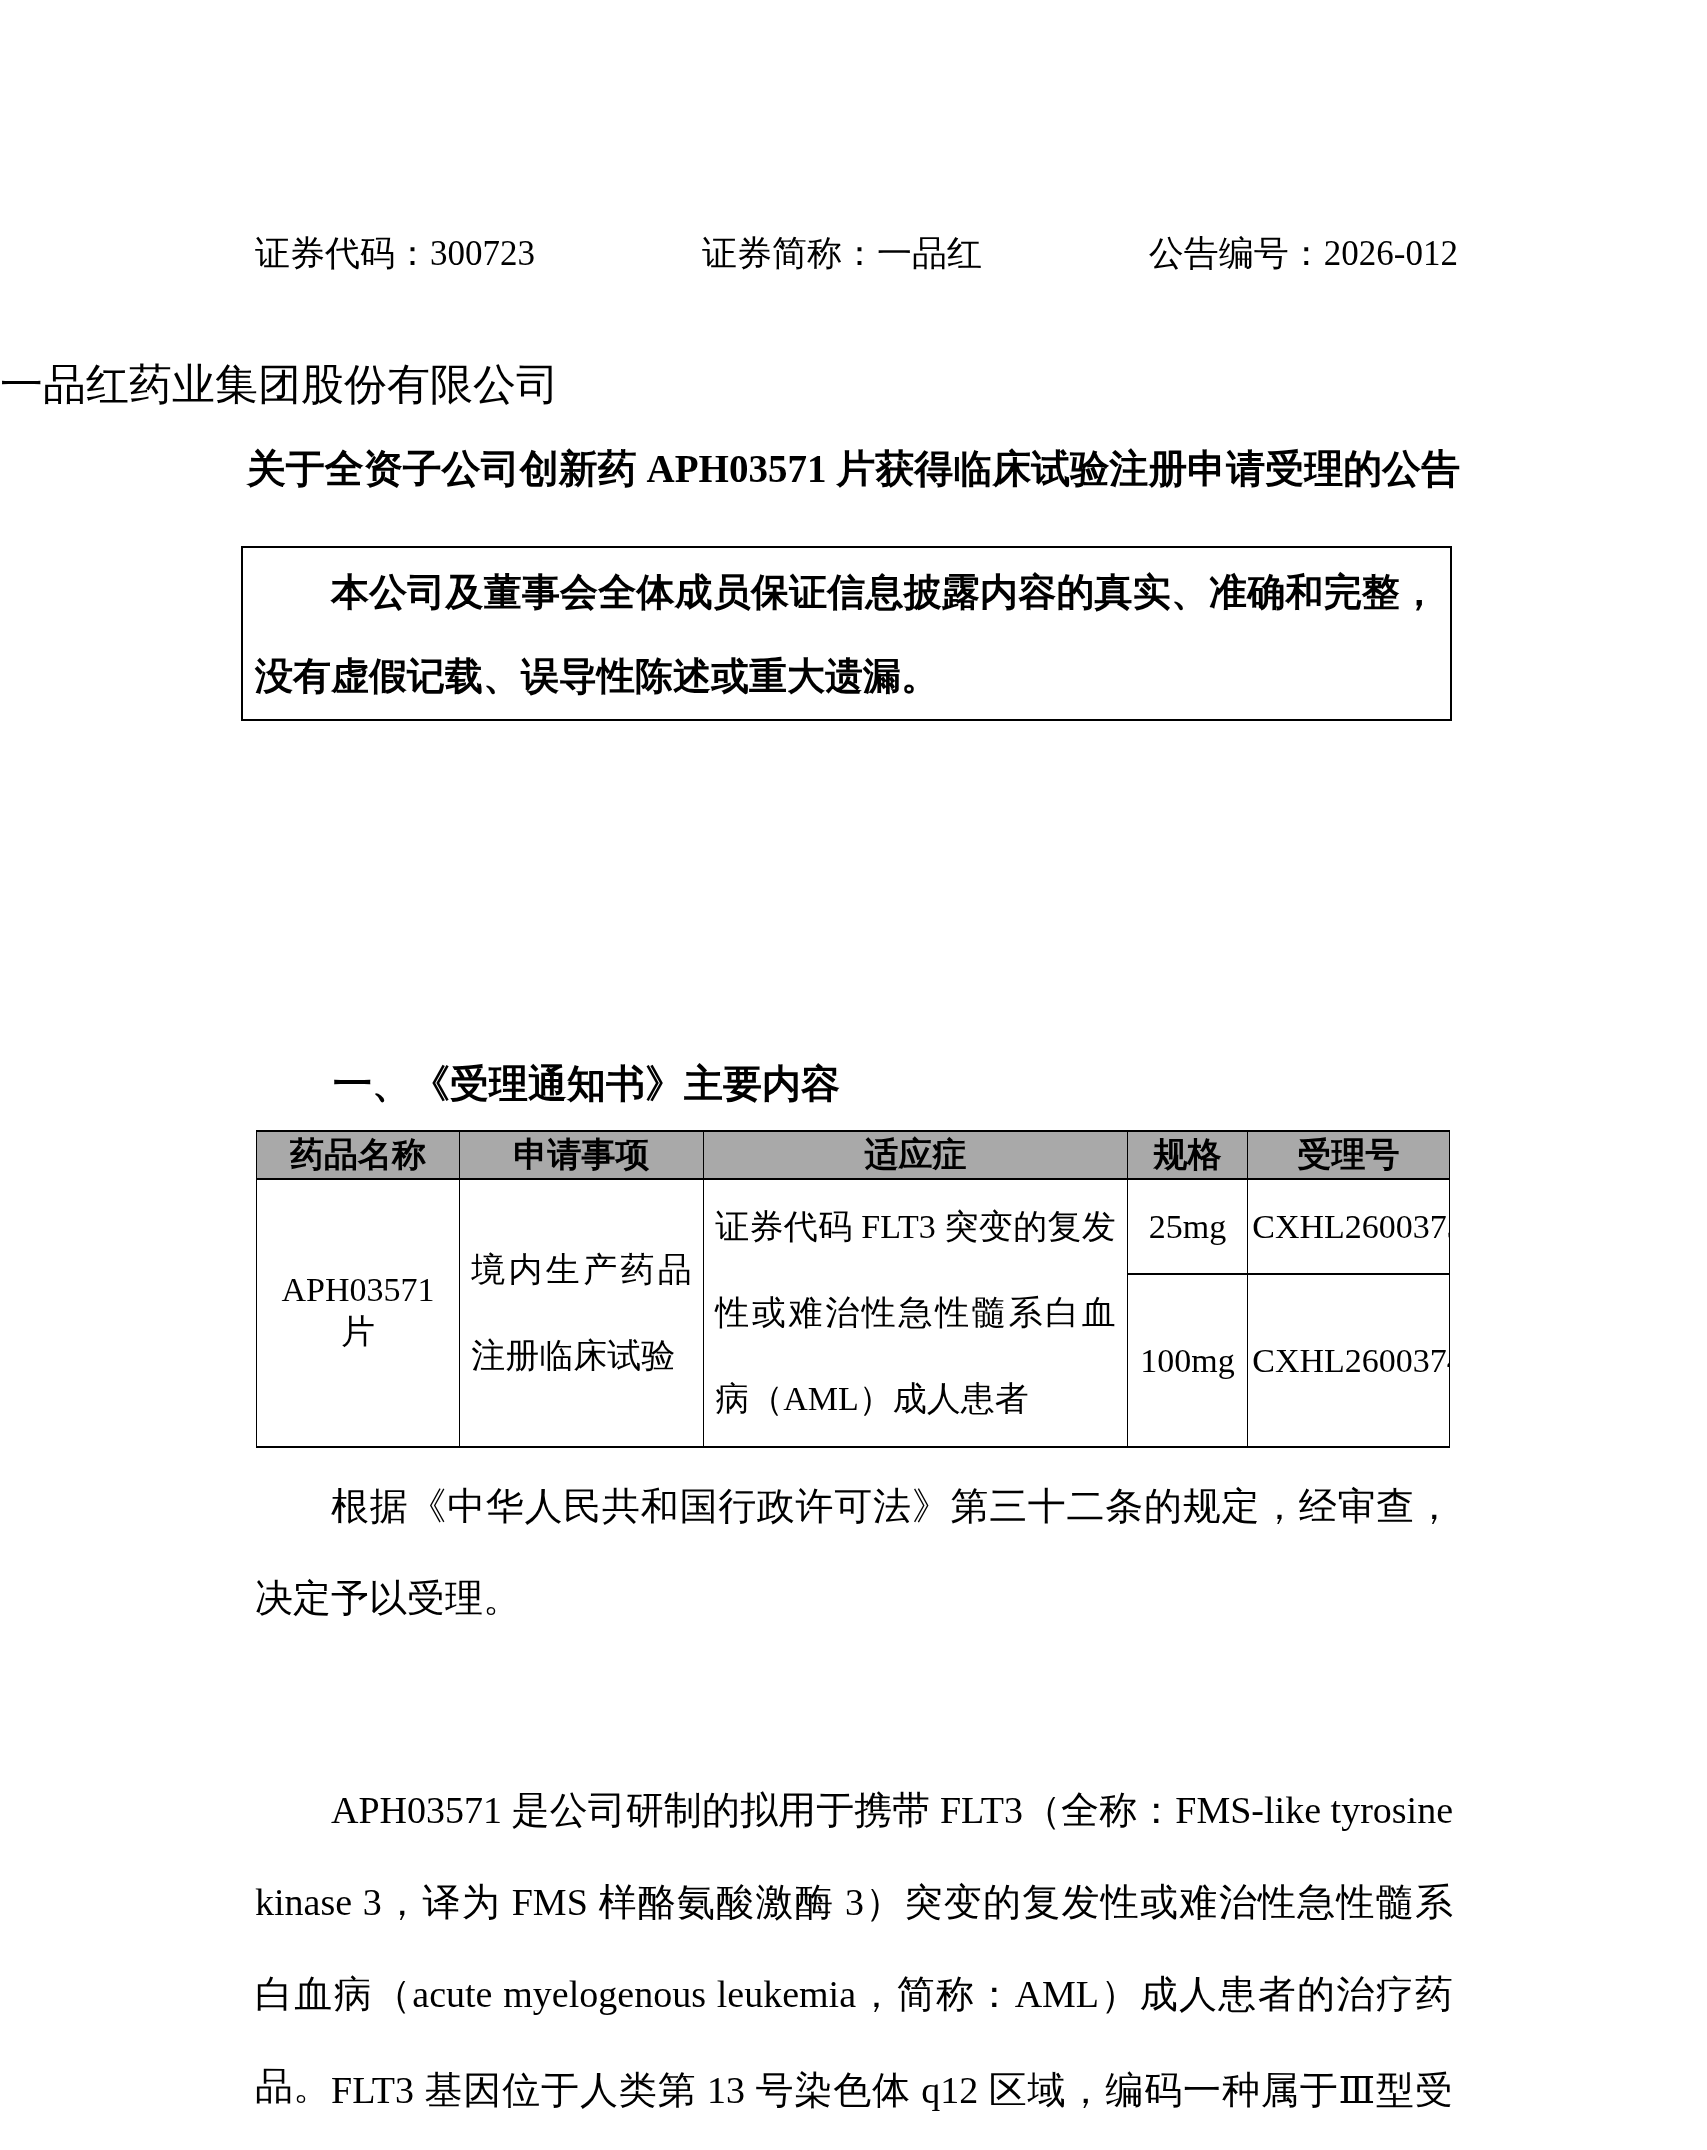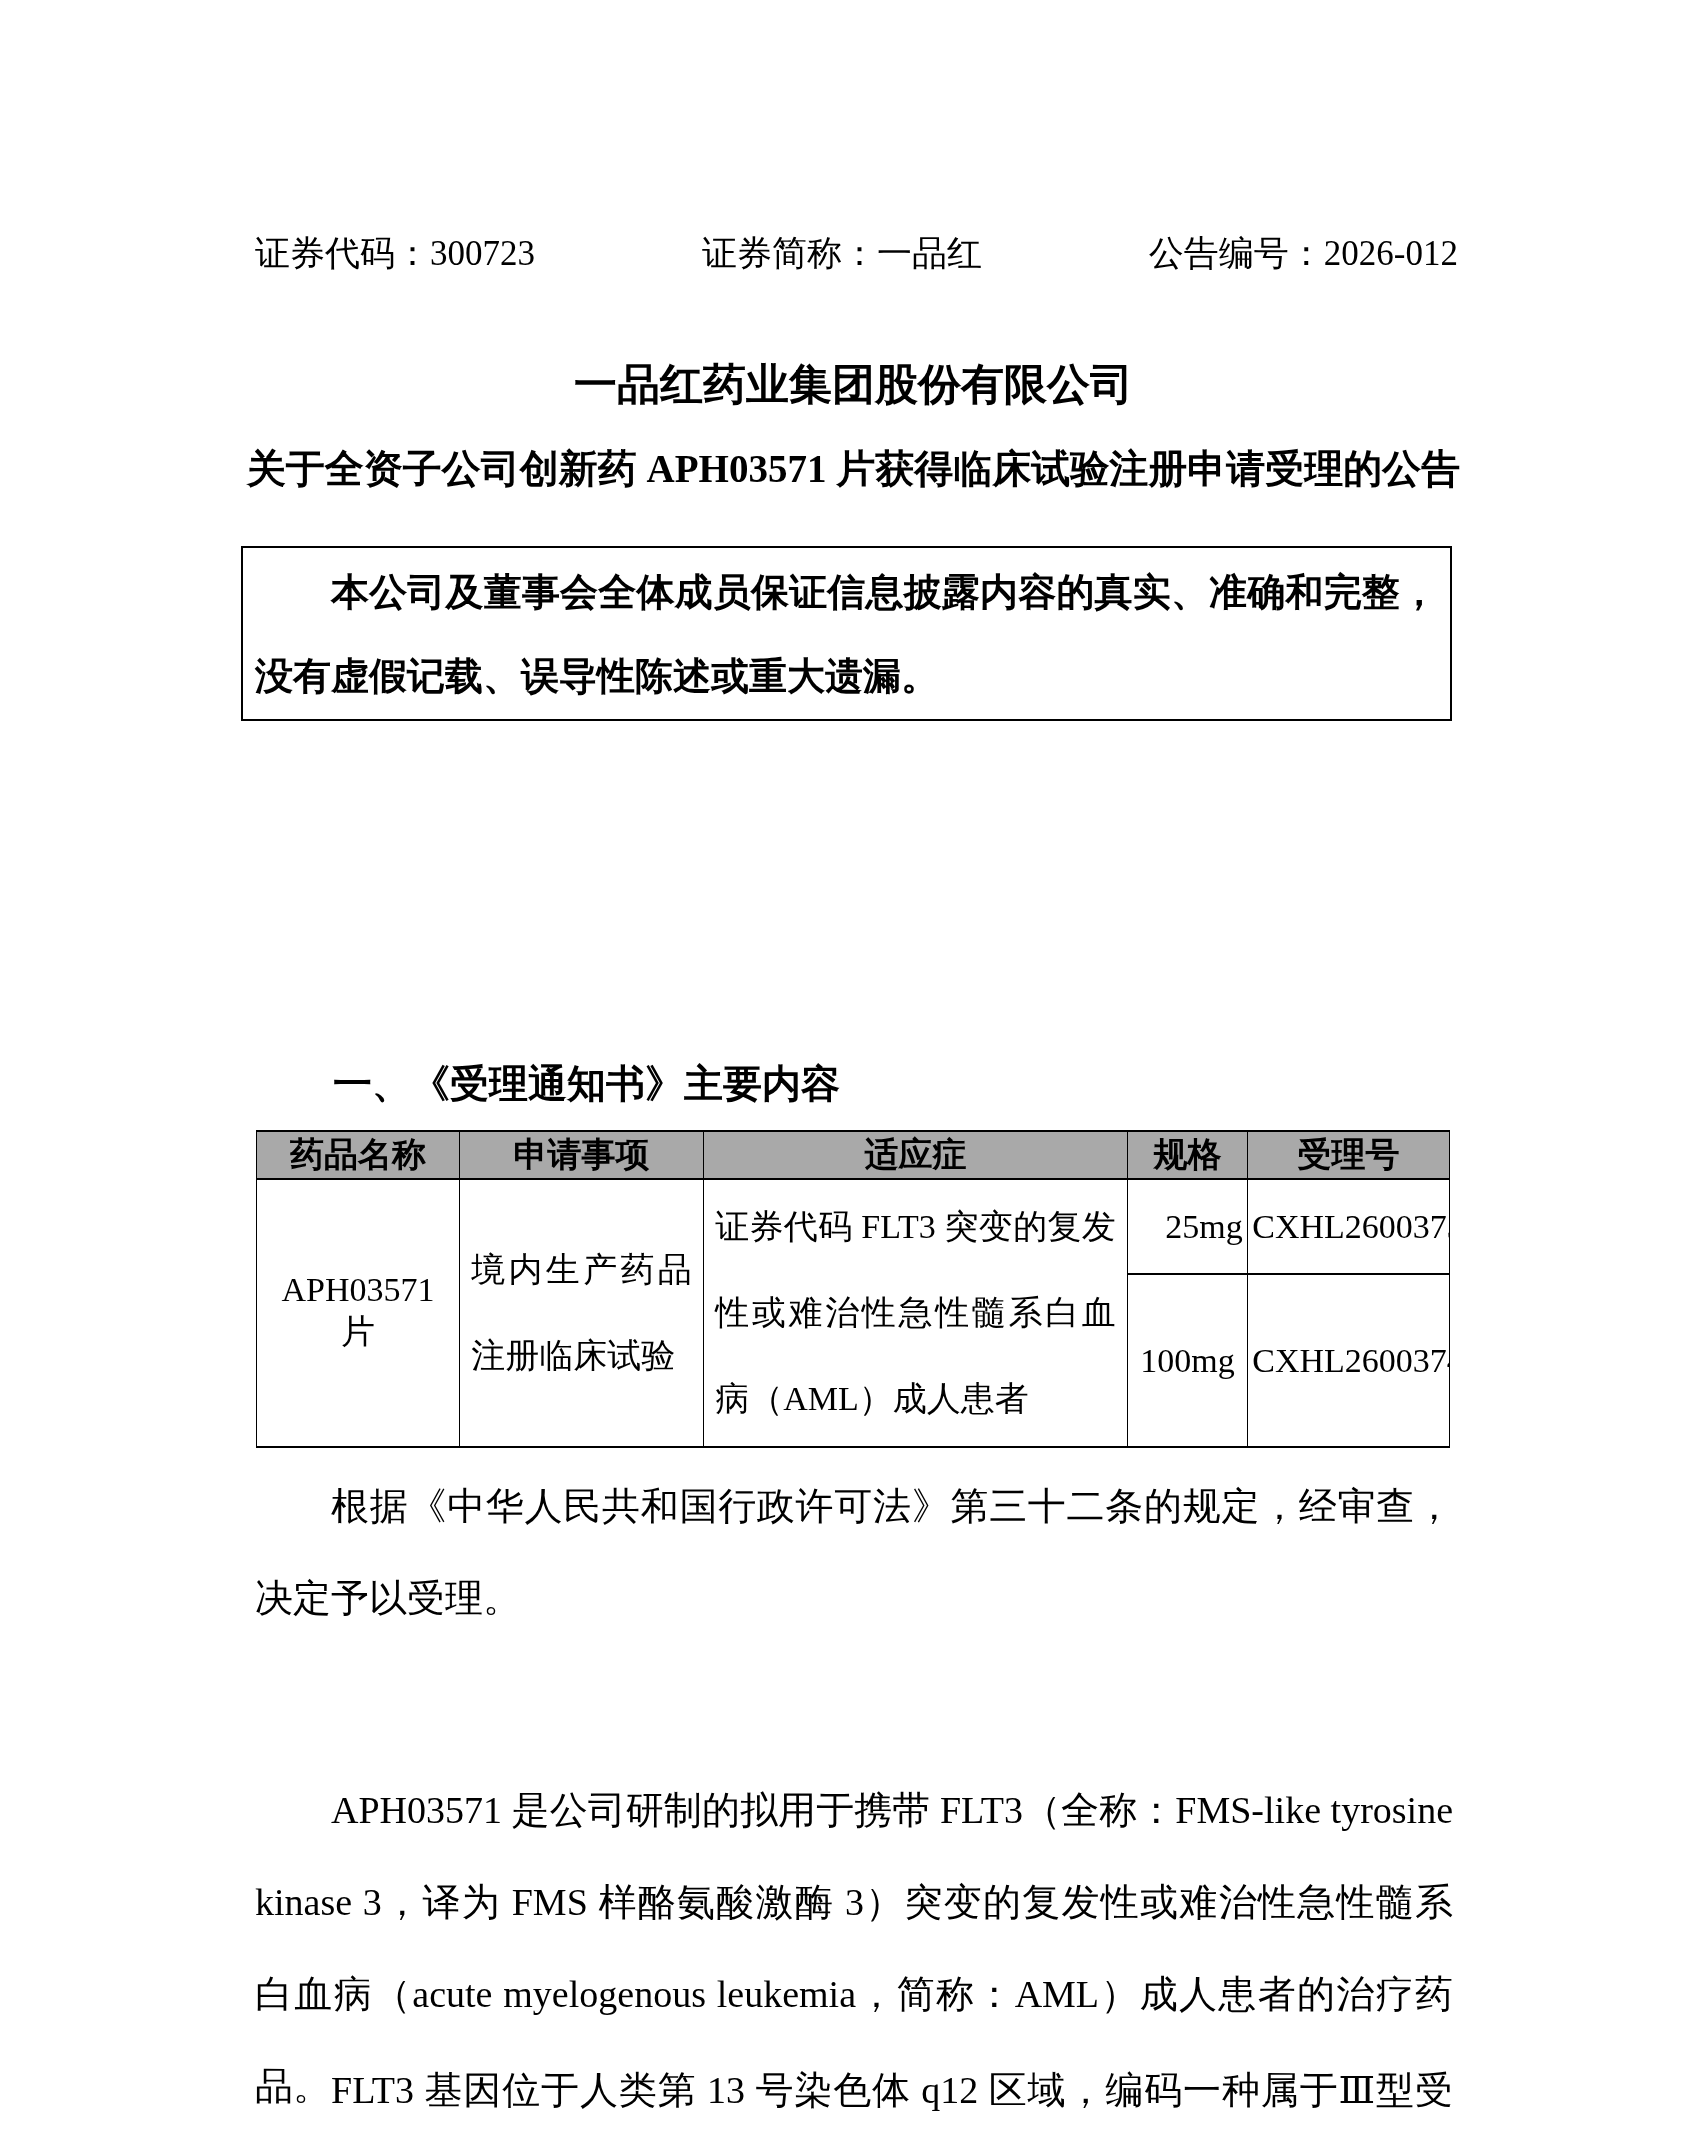--- a/index.html
+++ b/index.html
@@ -15,21 +15,21 @@
   .abs { position: absolute; }
 
   .header-row {
     top: 232px; left: 255px; width: 1203px;
     display: flex; justify-content: space-between; align-items: center;
     font-size: 35px; line-height: 43px; white-space: nowrap;
   }
 
   .doc-title {
     top: 356px; left: 0; width: 1707px;
-    text-align: center; font-weight: bold;
+    text-align: left; font-weight: normal;
     font-size: 43px; line-height: 58px;
   }
   .doc-subtitle {
     top: 440px; left: 0; width: 1707px;
     text-align: center; font-weight: bold;
     font-size: 39px; line-height: 58px;
   }
 
   .disclaimer-box {
     top: 546px; left: 241px; width: 1211px; height: 175px;
@@ -79,21 +79,21 @@
     padding: 0;
   }
   .accept-table .row-spec1 { height: 95px; }
   .accept-table .row-spec2 { height: 173px; }
   .cell-center { text-align: center; padding: 0 4.3px; }
   .cell-wrap {
     text-align: justify; padding: 0 11.2px;
     line-height: 86px;
   }
   .accept-table td.bottom-edge { border-bottom: 2.2px solid #000000; }
-  .accept-table td.divider-below { border-bottom: 2.2px solid #000000; text-align: right; }
+  .accept-table td.divider-below { border-bottom: 2.2px solid #000000; }
 </style>
 </head>
 <body>
 
 <div class="page">
 
   <div class="abs header-row">
     <span>证券代码：300723</span>
     <span>证券简称：一品红</span>
     <span>公告编号：2026-012</span>

